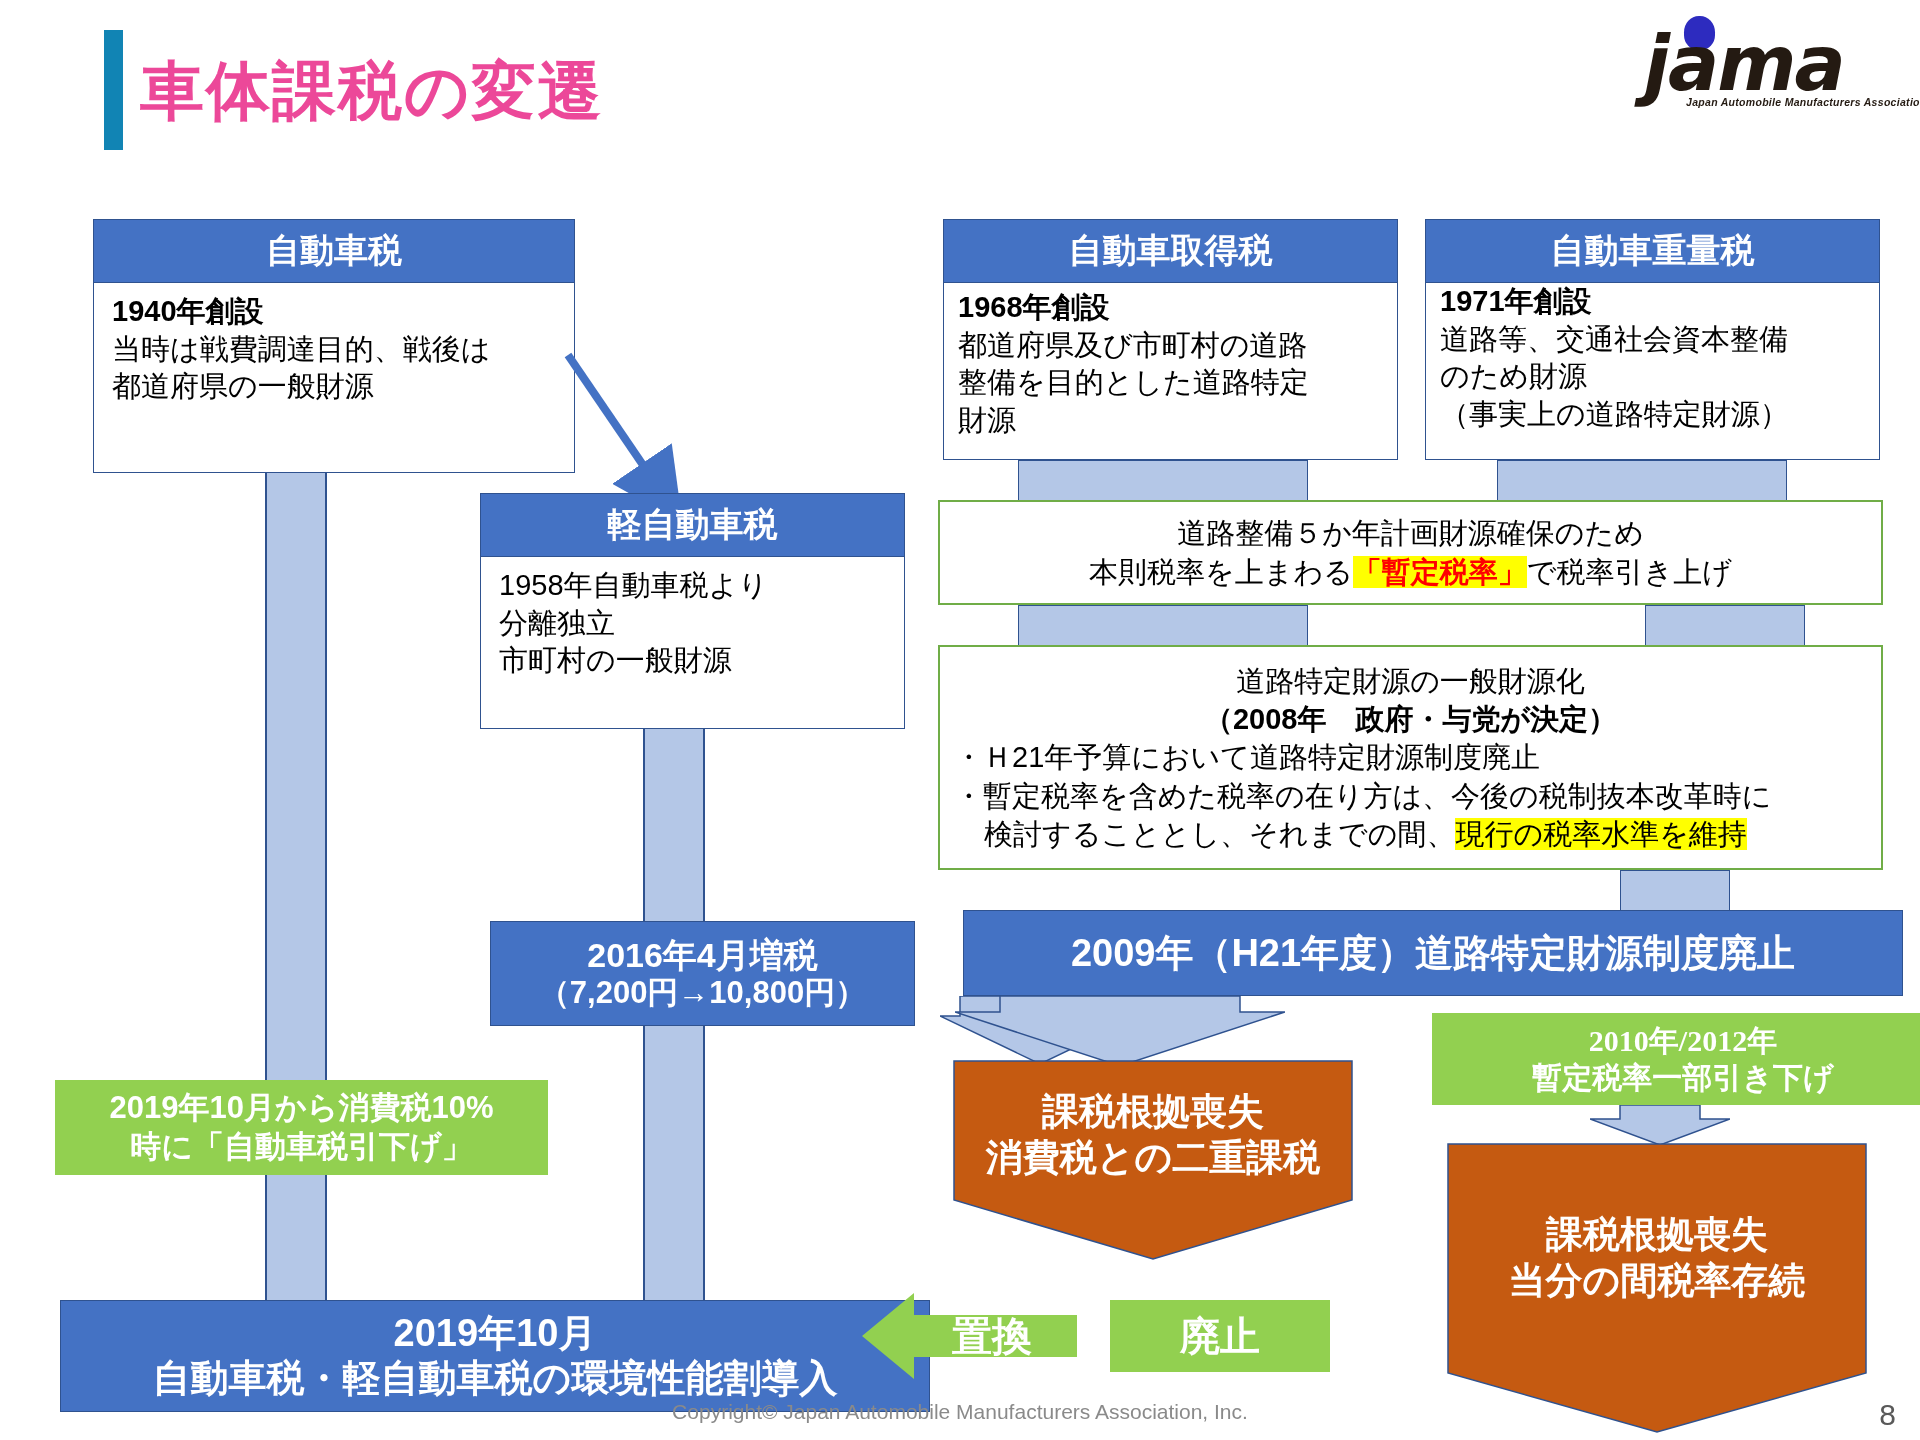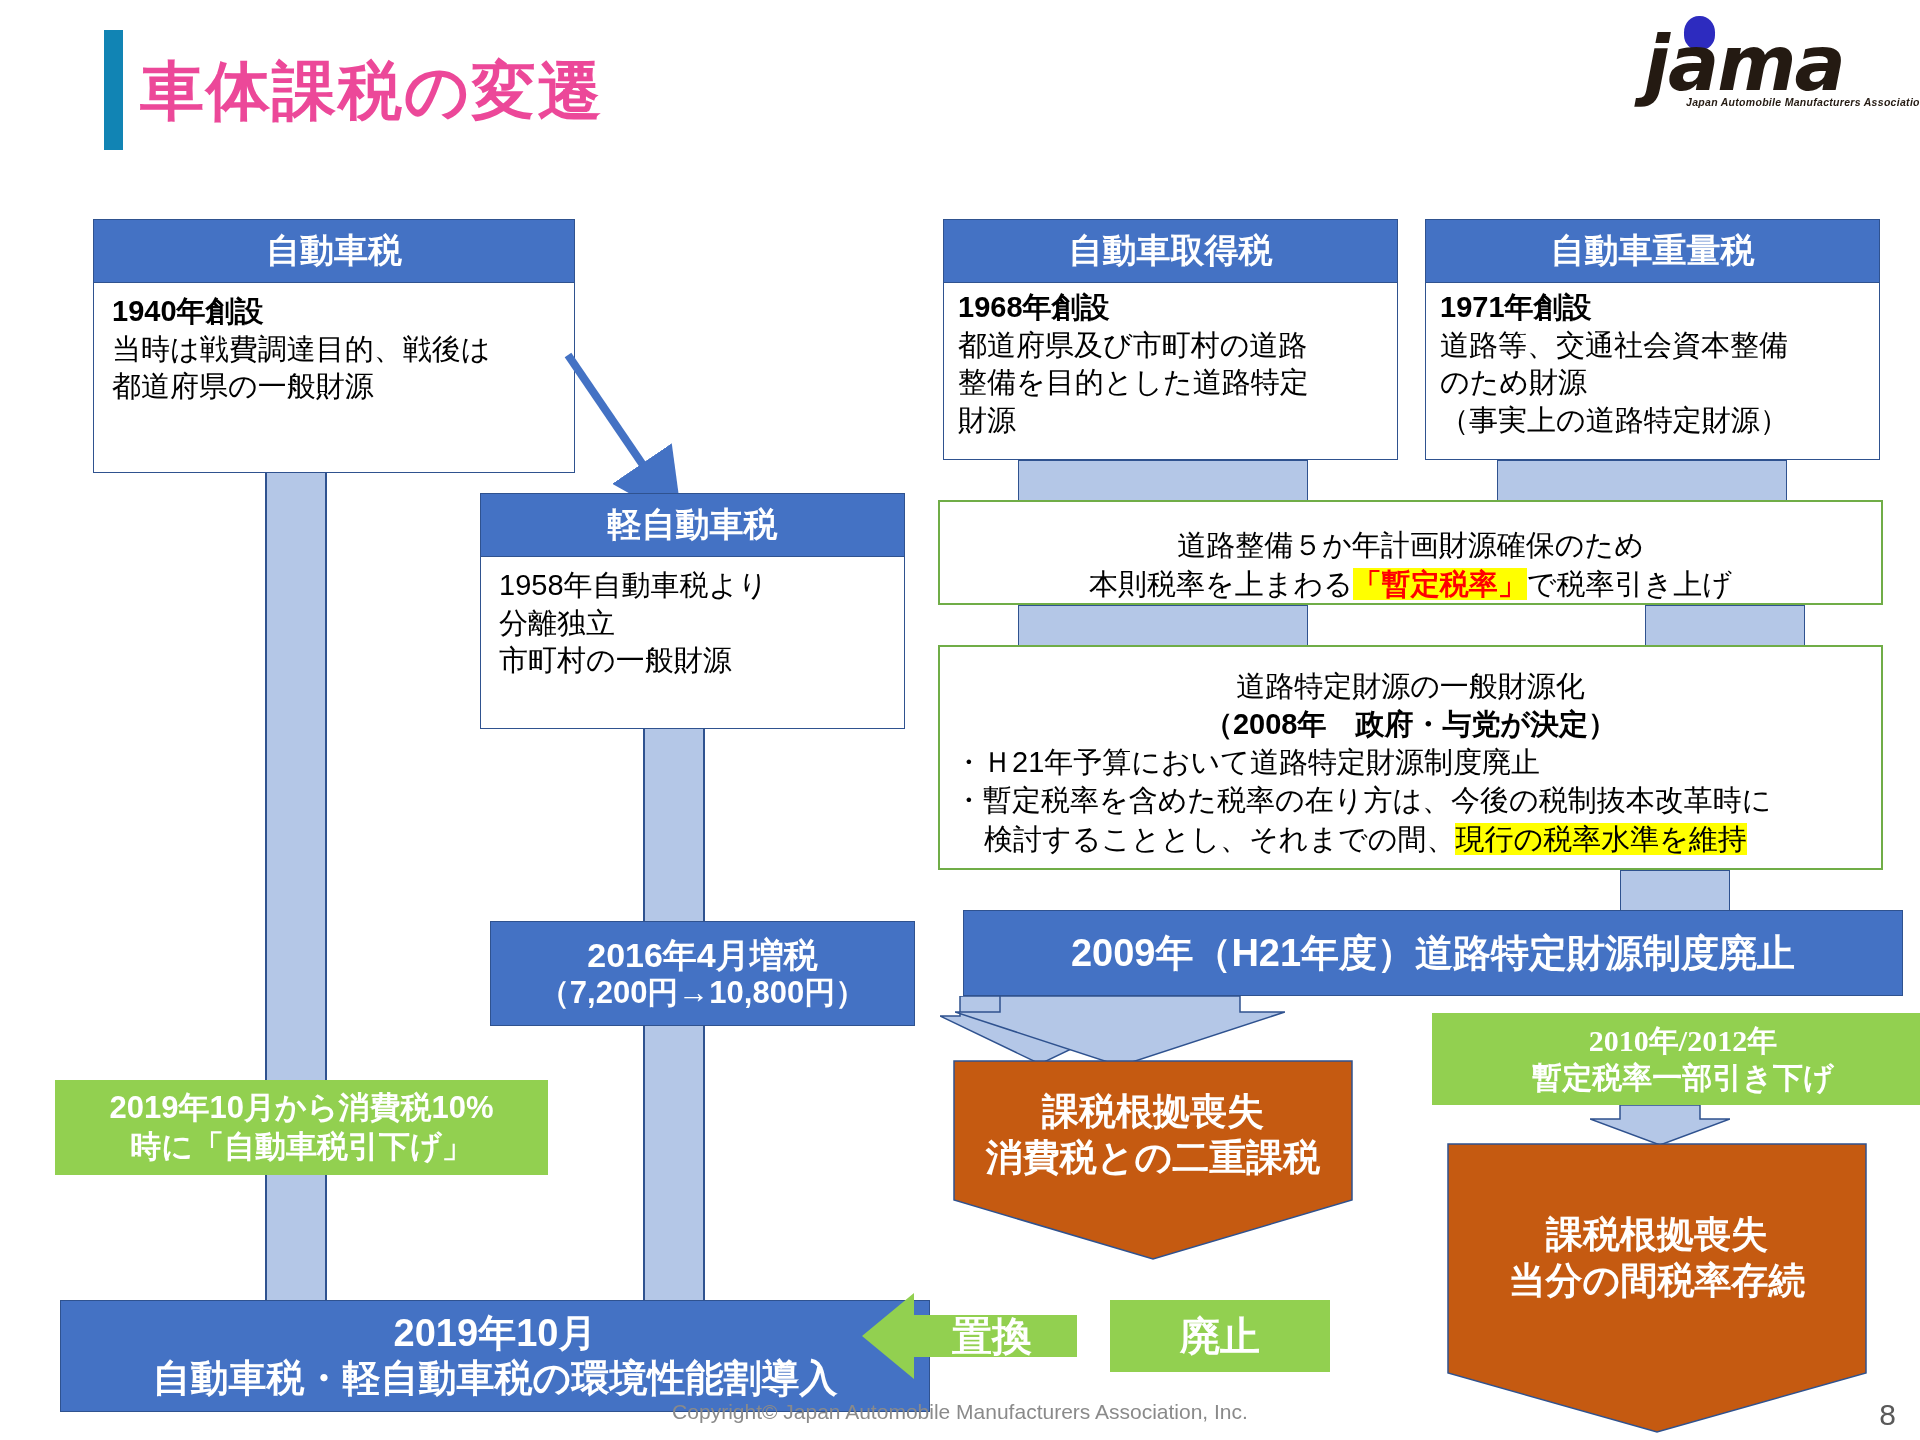--- a/index.html
+++ b/index.html
@@ -57,21 +57,21 @@
 
   .bluebox {
     position: absolute; background: #4472c4; border: 1.5px solid #2f528f;
     color: #fff; font-size: 34px; font-weight: 700;
     display: flex; flex-direction: column; align-items: center; justify-content: center;
     text-align: center; line-height: 1.18; margin-left: 20px;
   }
   .greenbox {
     position: absolute; background: #ffffff; border: 2px solid #70ad47;
     color: #000; font-size: 29px; line-height: 1.32;
-    display: flex; flex-direction: column; justify-content: flex-end;
+    display: flex; flex-direction: column; justify-content: center;
   }
   .greenfill {
     position: absolute; background: #92d050; color: #ffffff;
     font-size: 31px; font-weight: 700; line-height: 1.25;
     display: flex; flex-direction: column; align-items: center; justify-content: center;
     text-align: center;
   }
   .orangebox {
     position: absolute; background: #c55a11; border: 1.5px solid #2f528f;
     color: #fff; font-size: 37px; font-weight: 700; line-height: 1.25;
@@ -176,21 +176,21 @@
       <div>都道府県及び市町村の道路</div>
       <div>整備を目的とした道路特定</div>
       <div>財源</div>
     </div>
   </div>
 
   <div class="card" style="left:1425px; top:219px; width:455px; height:64px;">
     <div class="card-head">自動車重量税</div>
   </div>
   <div class="card" style="left:1425px; top:283px; width:455px; height:177px;">
-    <div class="card-body" style="padding:6px 14px;">
+    <div class="card-body" style="padding:0 14px;">
       <div class="b">1971年創設</div>
       <div>道路等、交通社会資本整備</div>
       <div>のため財源</div>
       <div>（事実上の道路特定財源）</div>
     </div>
   </div>
 
   <div class="conn" style="left:1018px; top:460px; width:290px; height:42px;"></div>
   <div class="conn" style="left:1497px; top:460px; width:290px; height:42px;"></div>
 

